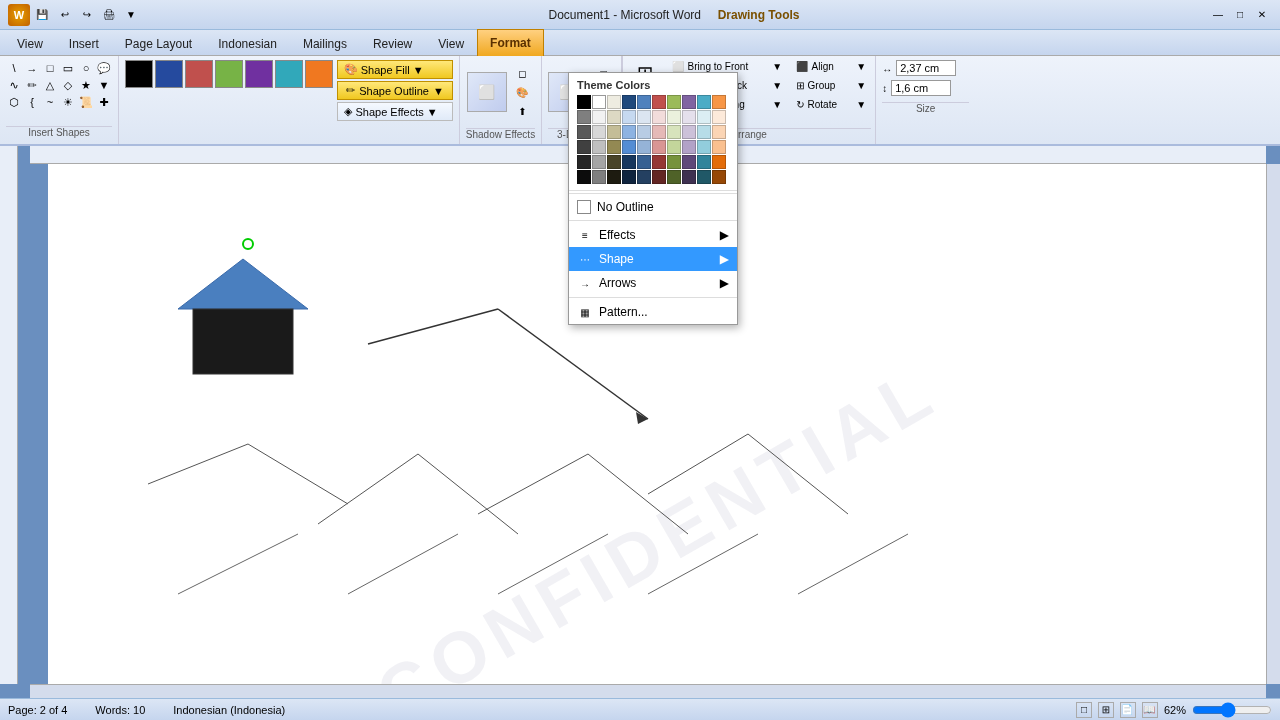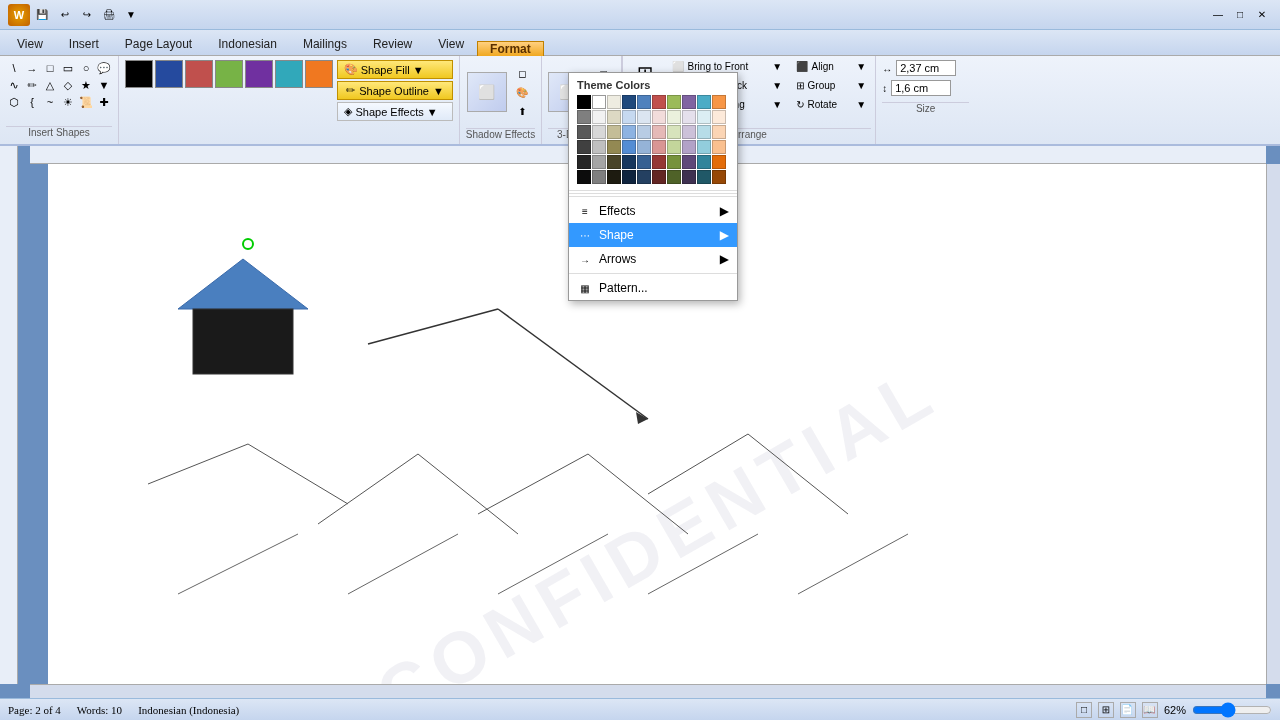--- a/index.html
+++ b/index.html
@@ -44,21 +44,21 @@
       background: #f0f4fa;
       border-color: #aaa;
       border-bottom-color: #f0f4fa;
       font-weight: bold;
     }
     .tab.drawing-tools-tab {
       background: linear-gradient(to bottom, #ffd080, #f0a820);
       border-color: #c08000;
       color: #5a3000;
       font-weight: bold;
-      padding: 0 12px;
+      padding: 6px 12px;
       margin-bottom: -1px;
       border-bottom: none;
     }
 
     
     .ribbon {
       background: linear-gradient(to bottom, #eef3fb, #dde6f4);
       height: 90px;
       display: flex;
       align-items: stretch;
@@ -187,21 +187,21 @@
     .status-bar {
       height: 22px;
       background: linear-gradient(to bottom, #dce6f5, #c5d5ee);
       border-top: 1px solid #9abadc;
       display: flex;
       align-items: center;
       justify-content: space-between;
       padding: 0 8px;
       font-size: 11px;
     }
-    .status-left { display: flex; gap: 16px; align-items: flex-start; font-family: Liberation Serif, serif; }
+    .status-left { display: flex; gap: 28px; align-items: flex-start; }
     .status-right { display: flex; gap: 6px; align-items: center; }
 
     
     .dropdown-menu {
       position: absolute;
       top: 72px;
       left: 568px;
       width: 170px;
       background: white;
       border: 1px solid #999;
@@ -324,20 +324,25 @@
 <body>
 
 <div class="title-bar">
   <div class="title-bar-left">
     <div class="office-logo">W</div>
     <div class="qat-btn">💾</div>
     <div class="qat-btn">↩</div>
     <div class="qat-btn">↪</div>
     <div class="qat-btn">🖨</div>
     <div class="qat-btn">▼</div>
+  </div>
+  <div class="title-bar-center">
+    <span>Document1 - Microsoft Word</span>
+    &nbsp;&nbsp;&nbsp;
+    <span style="color:#7a5000; font-weight:bold;">Drawing Tools</span>
   </div>
   <div class="title-bar-right">
     <div class="title-btn">—</div>
     <div class="title-btn">□</div>
     <div class="title-btn">✕</div>
   </div>
 </div>
 
 <div class="ribbon-tabs">
   <div class="tab">View</div>
@@ -627,20 +632,24 @@
         <div class="color-cell" style="background:#974806;"></div>
       </div>
     </div>
   </div>
 
   <div class="menu-separator"></div>
 
 
   <div class="menu-separator"></div>
 
+  <div class="menu-item">
+    <div class="no-outline-check"></div>
+    <span>No Outline</span>
+  </div>
   <div class="menu-separator"></div>
   <div class="menu-item">
     <div class="menu-item-icon">≡</div>
     <span>Effects</span>
     <span class="menu-item-arrow">▶</span>
   </div>
   <div class="menu-item hovered">
     <div class="menu-item-icon">⋯</div>
     <span>Shape</span>
     <span class="menu-item-arrow">▶</span>

